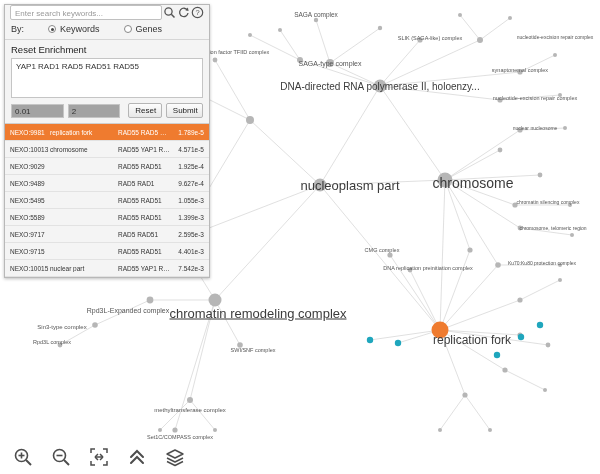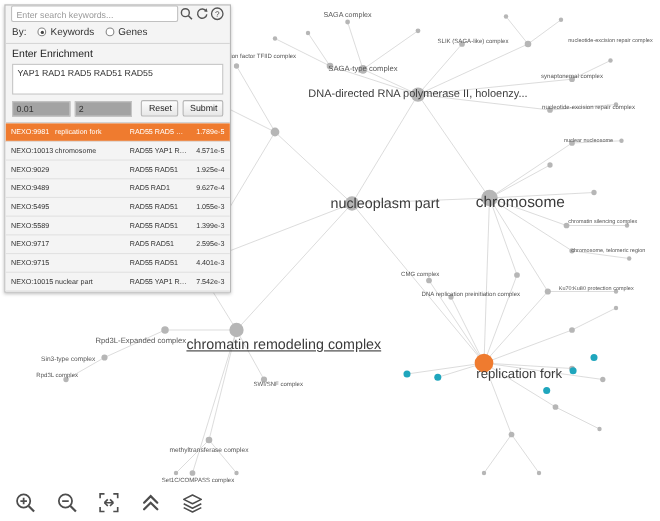--- a/index.html
+++ b/index.html
@@ -76,21 +76,21 @@
     height: 14px;
     display: inline-flex;
     align-items: center;
     justify-content: center;
     color: #5d5d5d;
   }
   .icon-btn svg { display: block; }
   .by-row {
     display: flex;
     align-items: flex-start;
-    gap: 10px;
+    gap: 24px;
     padding: 0 6px 5px 6px;
     font-size: 9px;
     color: #333;
   }
   .radio {
     display: inline-flex;
     align-items: center;
     gap: 4px;
   }
   .radio .dot {
@@ -111,21 +111,21 @@
     background: #444;
   }
   .section-head {
     border-top: 1px solid #d6d6d6;
     padding: 4px 6px 3px 6px;
     font-size: 9.5px;
     color: #222;
   }
   .textarea {
     margin: 0 6px 5px 6px;
-    height: 28px;
+    height: 40px;
     background: #ffffff;
     border: 1px solid #c5c5c5;
     font-size: 8px;
     color: #333;
     padding: 3px 4px;
     box-sizing: border-box;
     line-height: 1.3;
   }
   .param-row {
     display: flex;
@@ -401,21 +401,21 @@
       <span class="radio checked">
         <span class="dot"></span>
         <span>Keywords</span>
       </span>
       <span class="radio">
         <span class="dot"></span>
         <span>Genes</span>
       </span>
     </div>
 
-    <div class="section-head">Enter Enrichment</div>
+    <div class="section-head">Reset Enrichment</div>
     <div class="textarea">YAP1 RAD1 RAD5 RAD51 RAD55</div>
 
     <div class="param-row">
       <span class="param-input">0.01</span>
       <span class="param-input">2</span>
       <span class="spacer"></span>
       <span class="btn">Reset</span>
       <span class="btn">Submit</span>
     </div>
 

